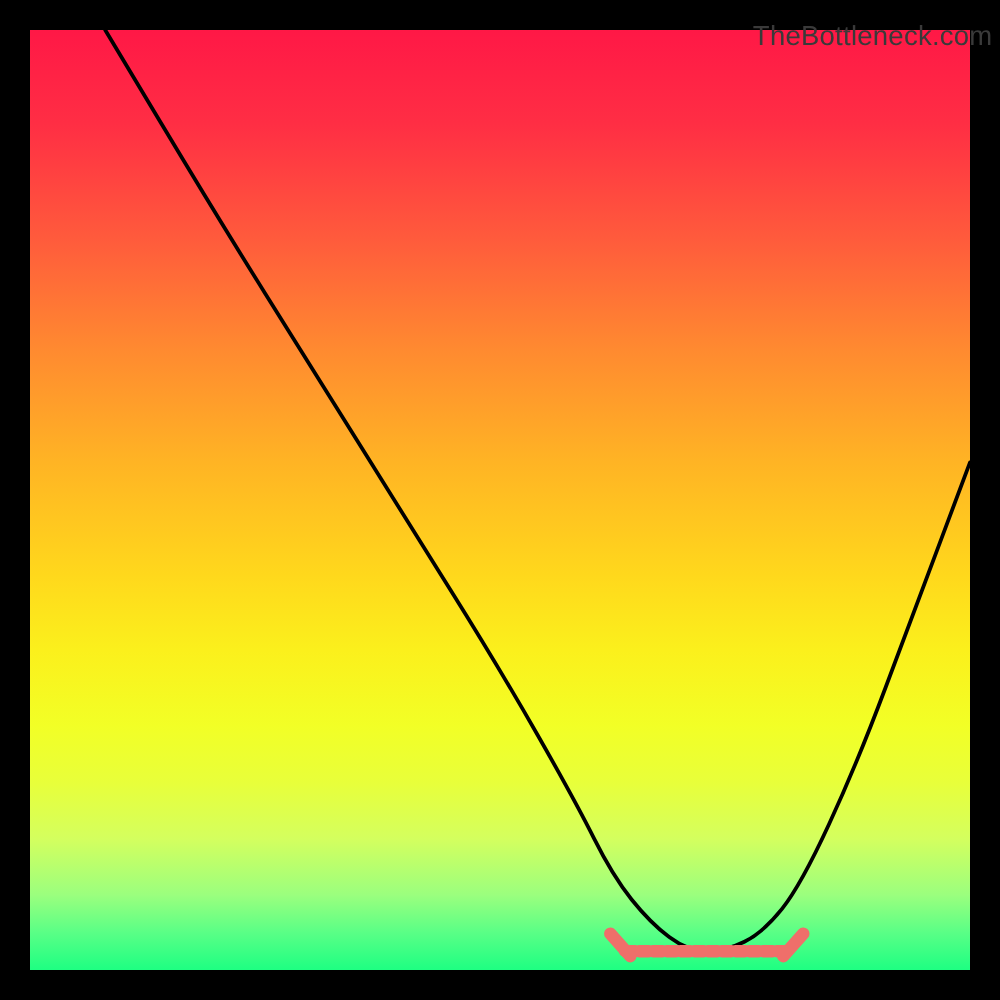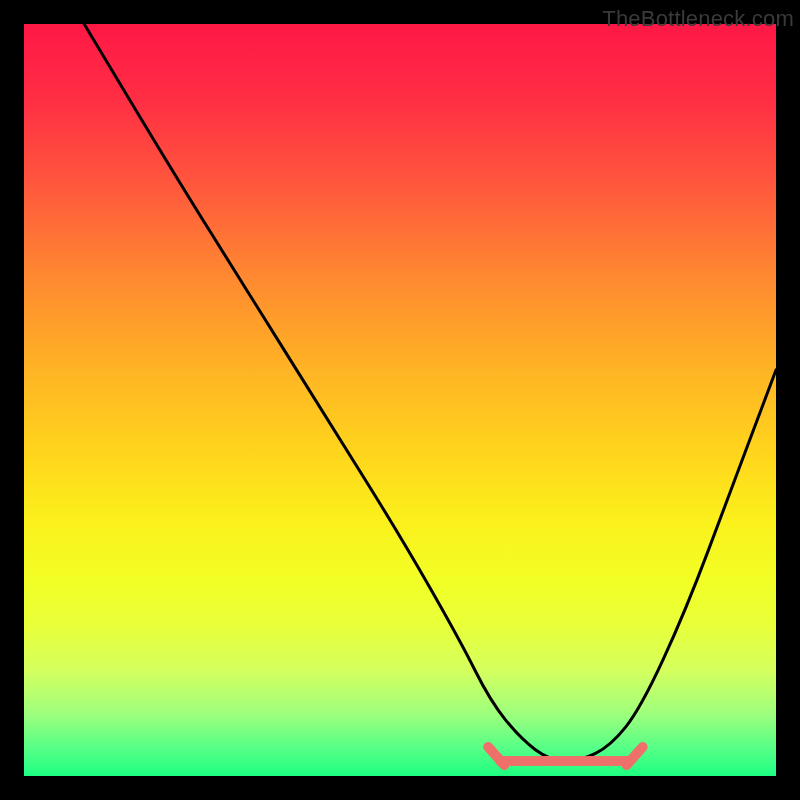--- a/index.html
+++ b/index.html
@@ -43,21 +43,21 @@
       #f2ff26 74%,
       #e8ff3a 80%,
       #d4ff5e 86%,
       #9bff7e 92%,
       #5aff86 96%,
       #1eff82 100%
     );
   }
   .watermark {
     position: absolute;
-    top: 6px;
+    top: 16px;
     right: 6px;
     color: #3a3a3a;
     font-size: 22px;
     font-weight: 500;
     letter-spacing: 0.2px;
     pointer-events: none;
     z-index: 5;
   }
   svg {
     position: absolute;

